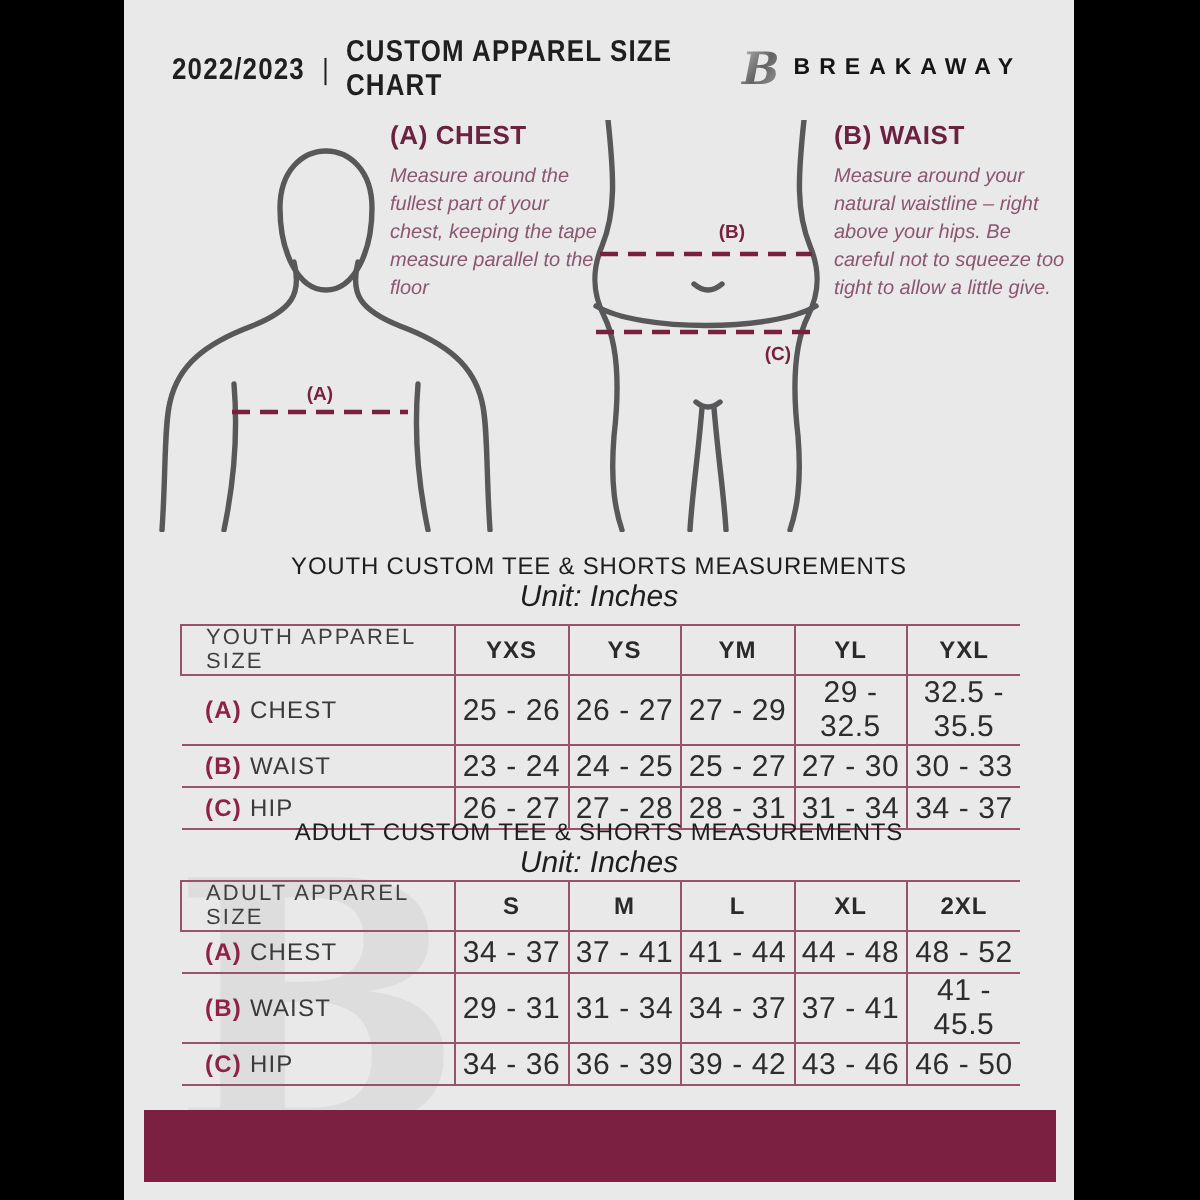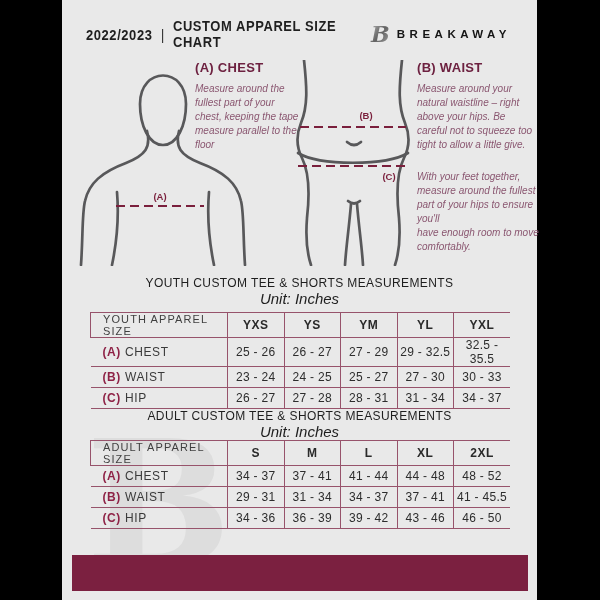--- a/index.html
+++ b/index.html
@@ -61,21 +61,21 @@
     border-bottom:1.4px solid #97536b;border-right:1.4px solid #97536b;
     height:20px;padding:0;
   }
   .size-table td:last-child{border-right:none;}
   .size-table tr:first-child td{border-top:1.4px solid #97536b;height:24px;}
   .size-table tr:first-child td:first-child{border-left:1.4px solid #97536b;}
   .size-table col.c-label{width:137px;}
   td.lbl{text-align:left;padding-left:12px;font-size:12px;color:#3a3a3a;letter-spacing:0.6px;}
   td.hdc{font-size:11px;letter-spacing:1.1px;color:#3f3f3f;}
   td.szc{text-align:center;font-weight:bold;font-size:12px;color:#2a2a2a;letter-spacing:0.5px;}
-  td.val{text-align:center;font-size:12px;color:#2d2d2d;letter-spacing:0.3px;}
+  td.val{text-align:center;font-size:15px;color:#2d2d2d;letter-spacing:0.3px;}
   .pfx{color:#8e2246;font-weight:bold;margin-right:4px;}
   
   .footer{
     position:absolute;left:10px;top:555px;width:456px;height:36px;
     background:#7b2040;z-index:2;
   }
 </style>
 </head>
 <body>
 
@@ -132,22 +132,20 @@
 
   <div id="guide-a" class="guide">
     <div class="guide-h">(A) CHEST</div>
     <div class="guide-p">Measure around the fullest part of your chest, keeping the tape measure parallel to the floor</div>
   </div>
   <div id="guide-b" class="guide">
     <div class="guide-h">(B) WAIST</div>
     <div class="guide-p">Measure around your natural waistline – right above your hips. Be careful not to squeeze too tight to allow a little give.</div>
   </div>
   <div id="guide-c" class="guide">
-    <div class="guide-p">With your feet together, measure around the fullest part of your hips to ensure you'll
-have enough room to move comfortably.</div>
   </div>
 
   <div id="youth-title" class="tbl-title">YOUTH CUSTOM TEE &amp; SHORTS MEASUREMENTS</div>
   <div id="youth-unit" class="tbl-unit">Unit: Inches</div>
   <table id="youth-table" class="size-table">
     <colgroup>
         <col class="c-label">
         <col>
         <col>
         <col>

